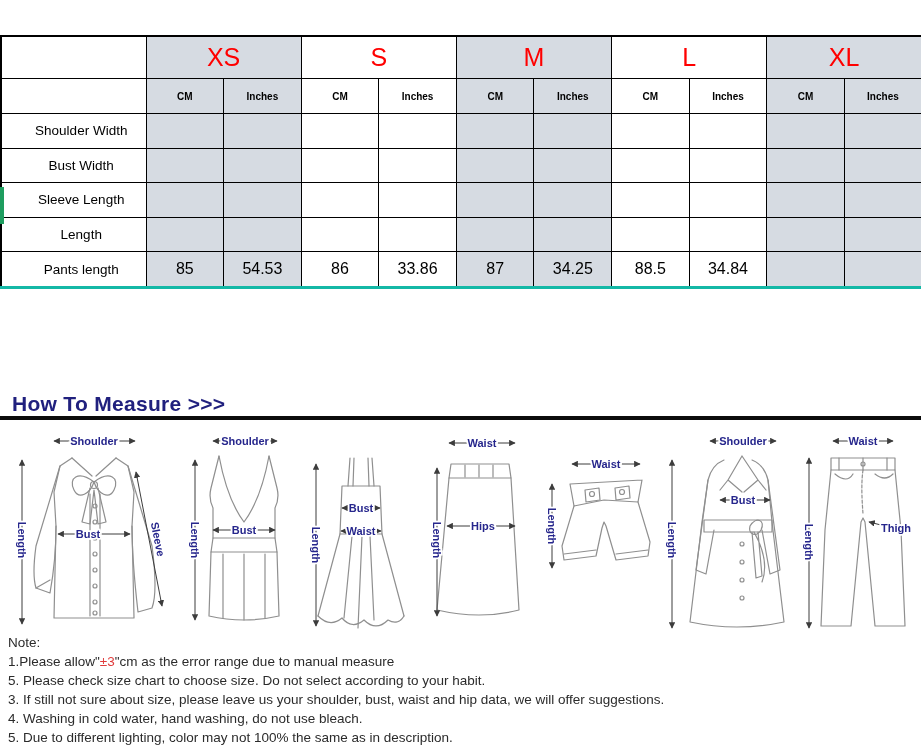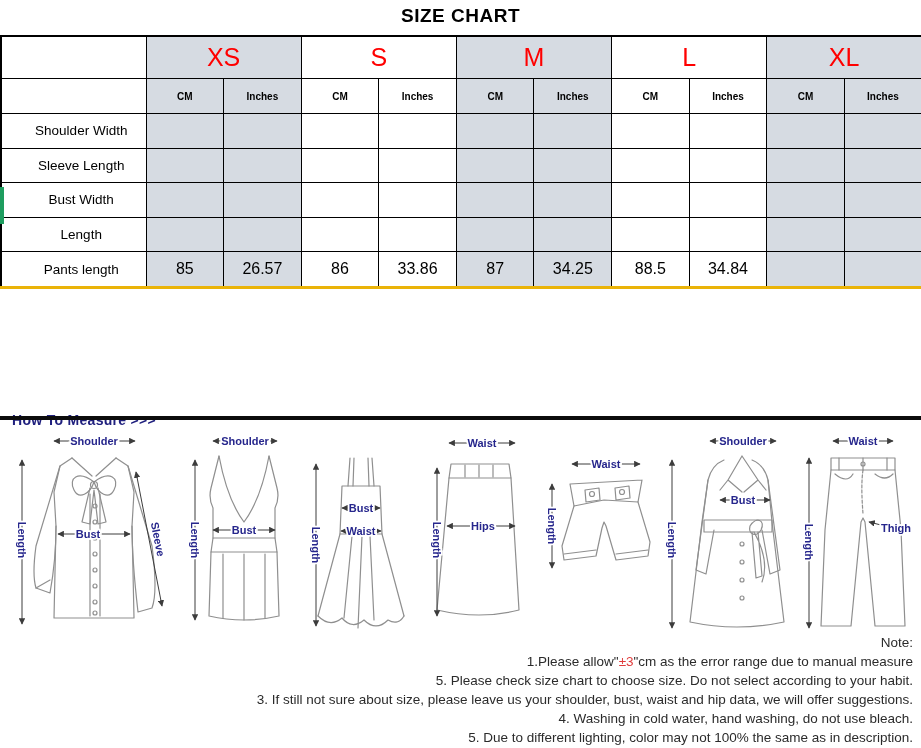--- a/index.html
+++ b/index.html
@@ -9,40 +9,39 @@
          font-size:19px;font-weight:bold;letter-spacing:.5px;}
   table.size-table{position:absolute;top:35px;left:0;width:921px;border-collapse:collapse;table-layout:fixed;}
   table.size-table th,table.size-table td{border:1.5px solid #000;padding:0;text-align:center;vertical-align:middle;
          overflow:hidden;white-space:nowrap;}
   table.size-table{border:2px solid #000;}
   tr.sizes-row th{height:41px;font-size:25px;font-weight:500;color:#ff0000;margin-left:48px;}
   tr.sizes-row th.corner{background:#fff;}
   tr.units-row th{height:34px;font-size:10px;font-weight:bold;color:#000;}
   tbody td{height:33.6px;font-size:16px;}
   tbody td.rowlabel{font-size:13.5px;padding-left:15px;}
-  tbody tr:last-child td{border-bottom:3px solid #eab308;margin-left:16px;}
+  tbody tr:last-child td{border-bottom:3px solid #14b8a6;margin-left:16px;}
   .sh{background:#d6dbe2;}
   .sel-bar{position:absolute;left:0;top:187px;width:4px;height:37px;background:#1e9d5f;z-index:6;}
-  .htm-heading{position:absolute;top:412px;left:12px;font-size:14px;font-weight:bold;color:#20207e;letter-spacing:.3px;}
+  .htm-heading{position:absolute;top:392px;left:12px;font-size:21px;font-weight:bold;color:#20207e;letter-spacing:.3px;}
   .htm-rule{position:absolute;top:416px;left:0;width:921px;height:4px;background:#0c0c0c;}
   .figures{position:absolute;top:430px;left:0;width:921px;height:202px;}
   .fig{position:absolute;top:0;height:202px;}
   .garment{stroke:#8f8f8f;stroke-width:1.2;fill:none;stroke-linejoin:round;stroke-linecap:round;}
   .dim{stroke:#3c3c3c;stroke-width:1;fill:none;}
   .lbl{font-family:"Liberation Sans",sans-serif;font-size:11px;font-weight:bold;fill:#26268c;
        paint-order:stroke fill;stroke:#ffffff;stroke-width:3.5px;text-anchor:middle;}
-  .notes{position:absolute;top:633px;left:8px;width:905px;font-size:13.5px;line-height:19px;color:#2b2b2b;text-align:right;}
+  .notes{position:absolute;top:633px;left:8px;width:905px;font-size:13.5px;line-height:19px;color:#2b2b2b;}
   .note-red{color:#e03c3c;}
 </style>
 </head>
 <body>
 
 <div class="page">
 
-  <div class="title">SIZE CHART</div>
 
   <table class="size-table">
     <colgroup>
       <col style="width:145px">
       <col span="10" style="width:77.6px">
     </colgroup>
     <thead>
       <tr class="sizes-row">
         <th class="corner"></th>
         <th colspan="2" class="sh">XS</th>
@@ -73,62 +72,62 @@
           <td></td>
           <td></td>
           <td class="sh"></td>
           <td class="sh"></td>
           <td></td>
           <td></td>
           <td class="sh"></td>
           <td class="sh"></td>
       </tr>
       <tr>
+        <td class="rowlabel">Bust Width</td>
+        <td class="sh"></td>
+          <td class="sh"></td>
+          <td></td>
+          <td></td>
+          <td class="sh"></td>
+          <td class="sh"></td>
+          <td></td>
+          <td></td>
+          <td class="sh"></td>
+          <td class="sh"></td>
+      </tr>
+      <tr>
         <td class="rowlabel">Sleeve Length</td>
         <td class="sh"></td>
           <td class="sh"></td>
           <td></td>
           <td></td>
           <td class="sh"></td>
           <td class="sh"></td>
           <td></td>
           <td></td>
           <td class="sh"></td>
           <td class="sh"></td>
       </tr>
       <tr>
-        <td class="rowlabel">Bust Width</td>
-        <td class="sh"></td>
-          <td class="sh"></td>
-          <td></td>
-          <td></td>
-          <td class="sh"></td>
-          <td class="sh"></td>
-          <td></td>
-          <td></td>
-          <td class="sh"></td>
-          <td class="sh"></td>
-      </tr>
-      <tr>
         <td class="rowlabel">Length</td>
         <td class="sh"></td>
           <td class="sh"></td>
           <td></td>
           <td></td>
           <td class="sh"></td>
           <td class="sh"></td>
           <td></td>
           <td></td>
           <td class="sh"></td>
           <td class="sh"></td>
       </tr>
       <tr>
         <td class="rowlabel">Pants length</td>
         <td class="sh">85</td>
-          <td class="sh">26.57</td>
+          <td class="sh">54.53</td>
           <td>86</td>
           <td>33.86</td>
           <td class="sh">87</td>
           <td class="sh">34.25</td>
           <td>88.5</td>
           <td>34.84</td>
           <td class="sh"></td>
           <td class="sh"></td>
       </tr>
     </tbody>

